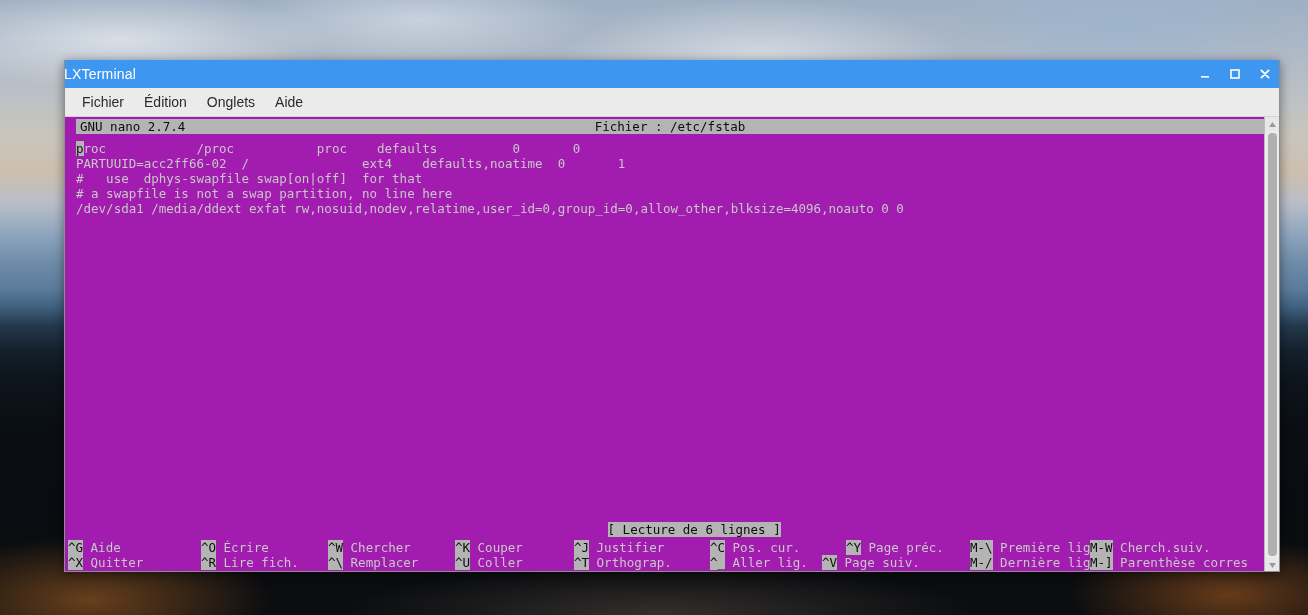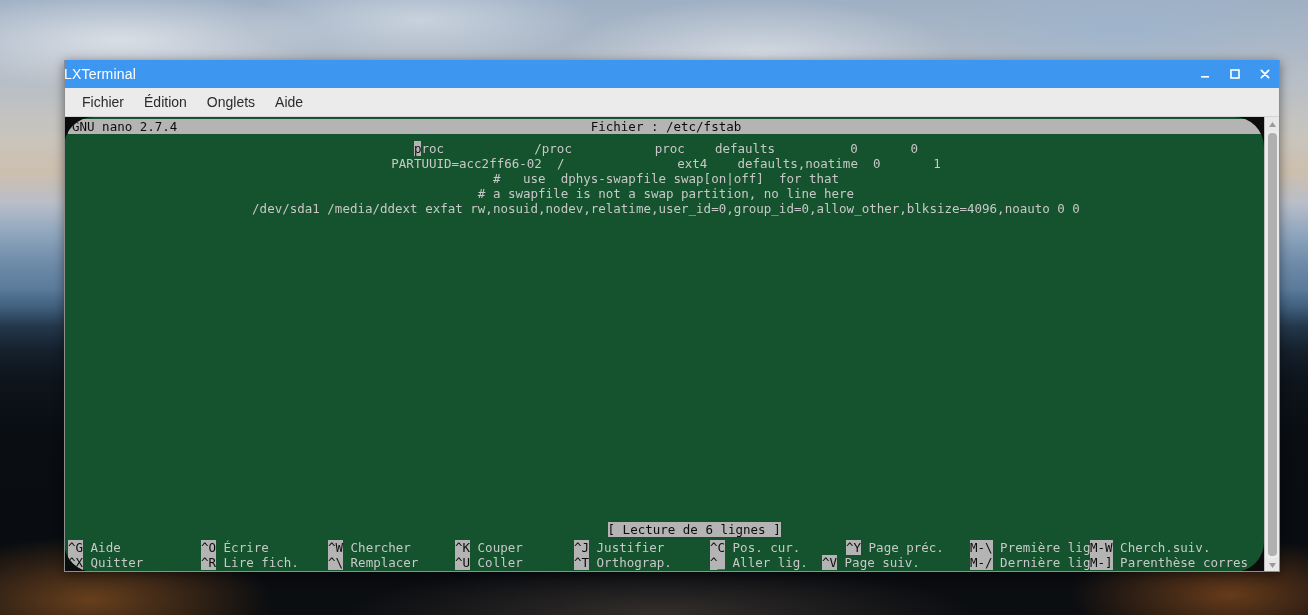--- a/index.html
+++ b/index.html
@@ -124,30 +124,28 @@
     display: flex;
   }
   #term {
     flex: 1;
     position: relative;
     overflow: hidden;
     font-family: "DejaVu Sans Mono", "Liberation Mono", monospace;
     font-size: 12.5px;
     line-height: 15px;
     color: #c8c8c8;
-    background: #14532d;
-    padding: 0 0 0 4px;
-    border-radius: 30px;
+    background: #a21caf;
+    padding: 0 0 0 12px;
   }
   .trow {
     height: 15px;
     line-height: 15px;
     white-space: pre;
     overflow: hidden;
-    text-align: center;
   }
   .bar {
     background: #b4b4b4;
     color: #0c0c0c;
   }
   #nano-header {
     display: flex;
     position: relative;
     height: 15px;
     line-height: 15px;

